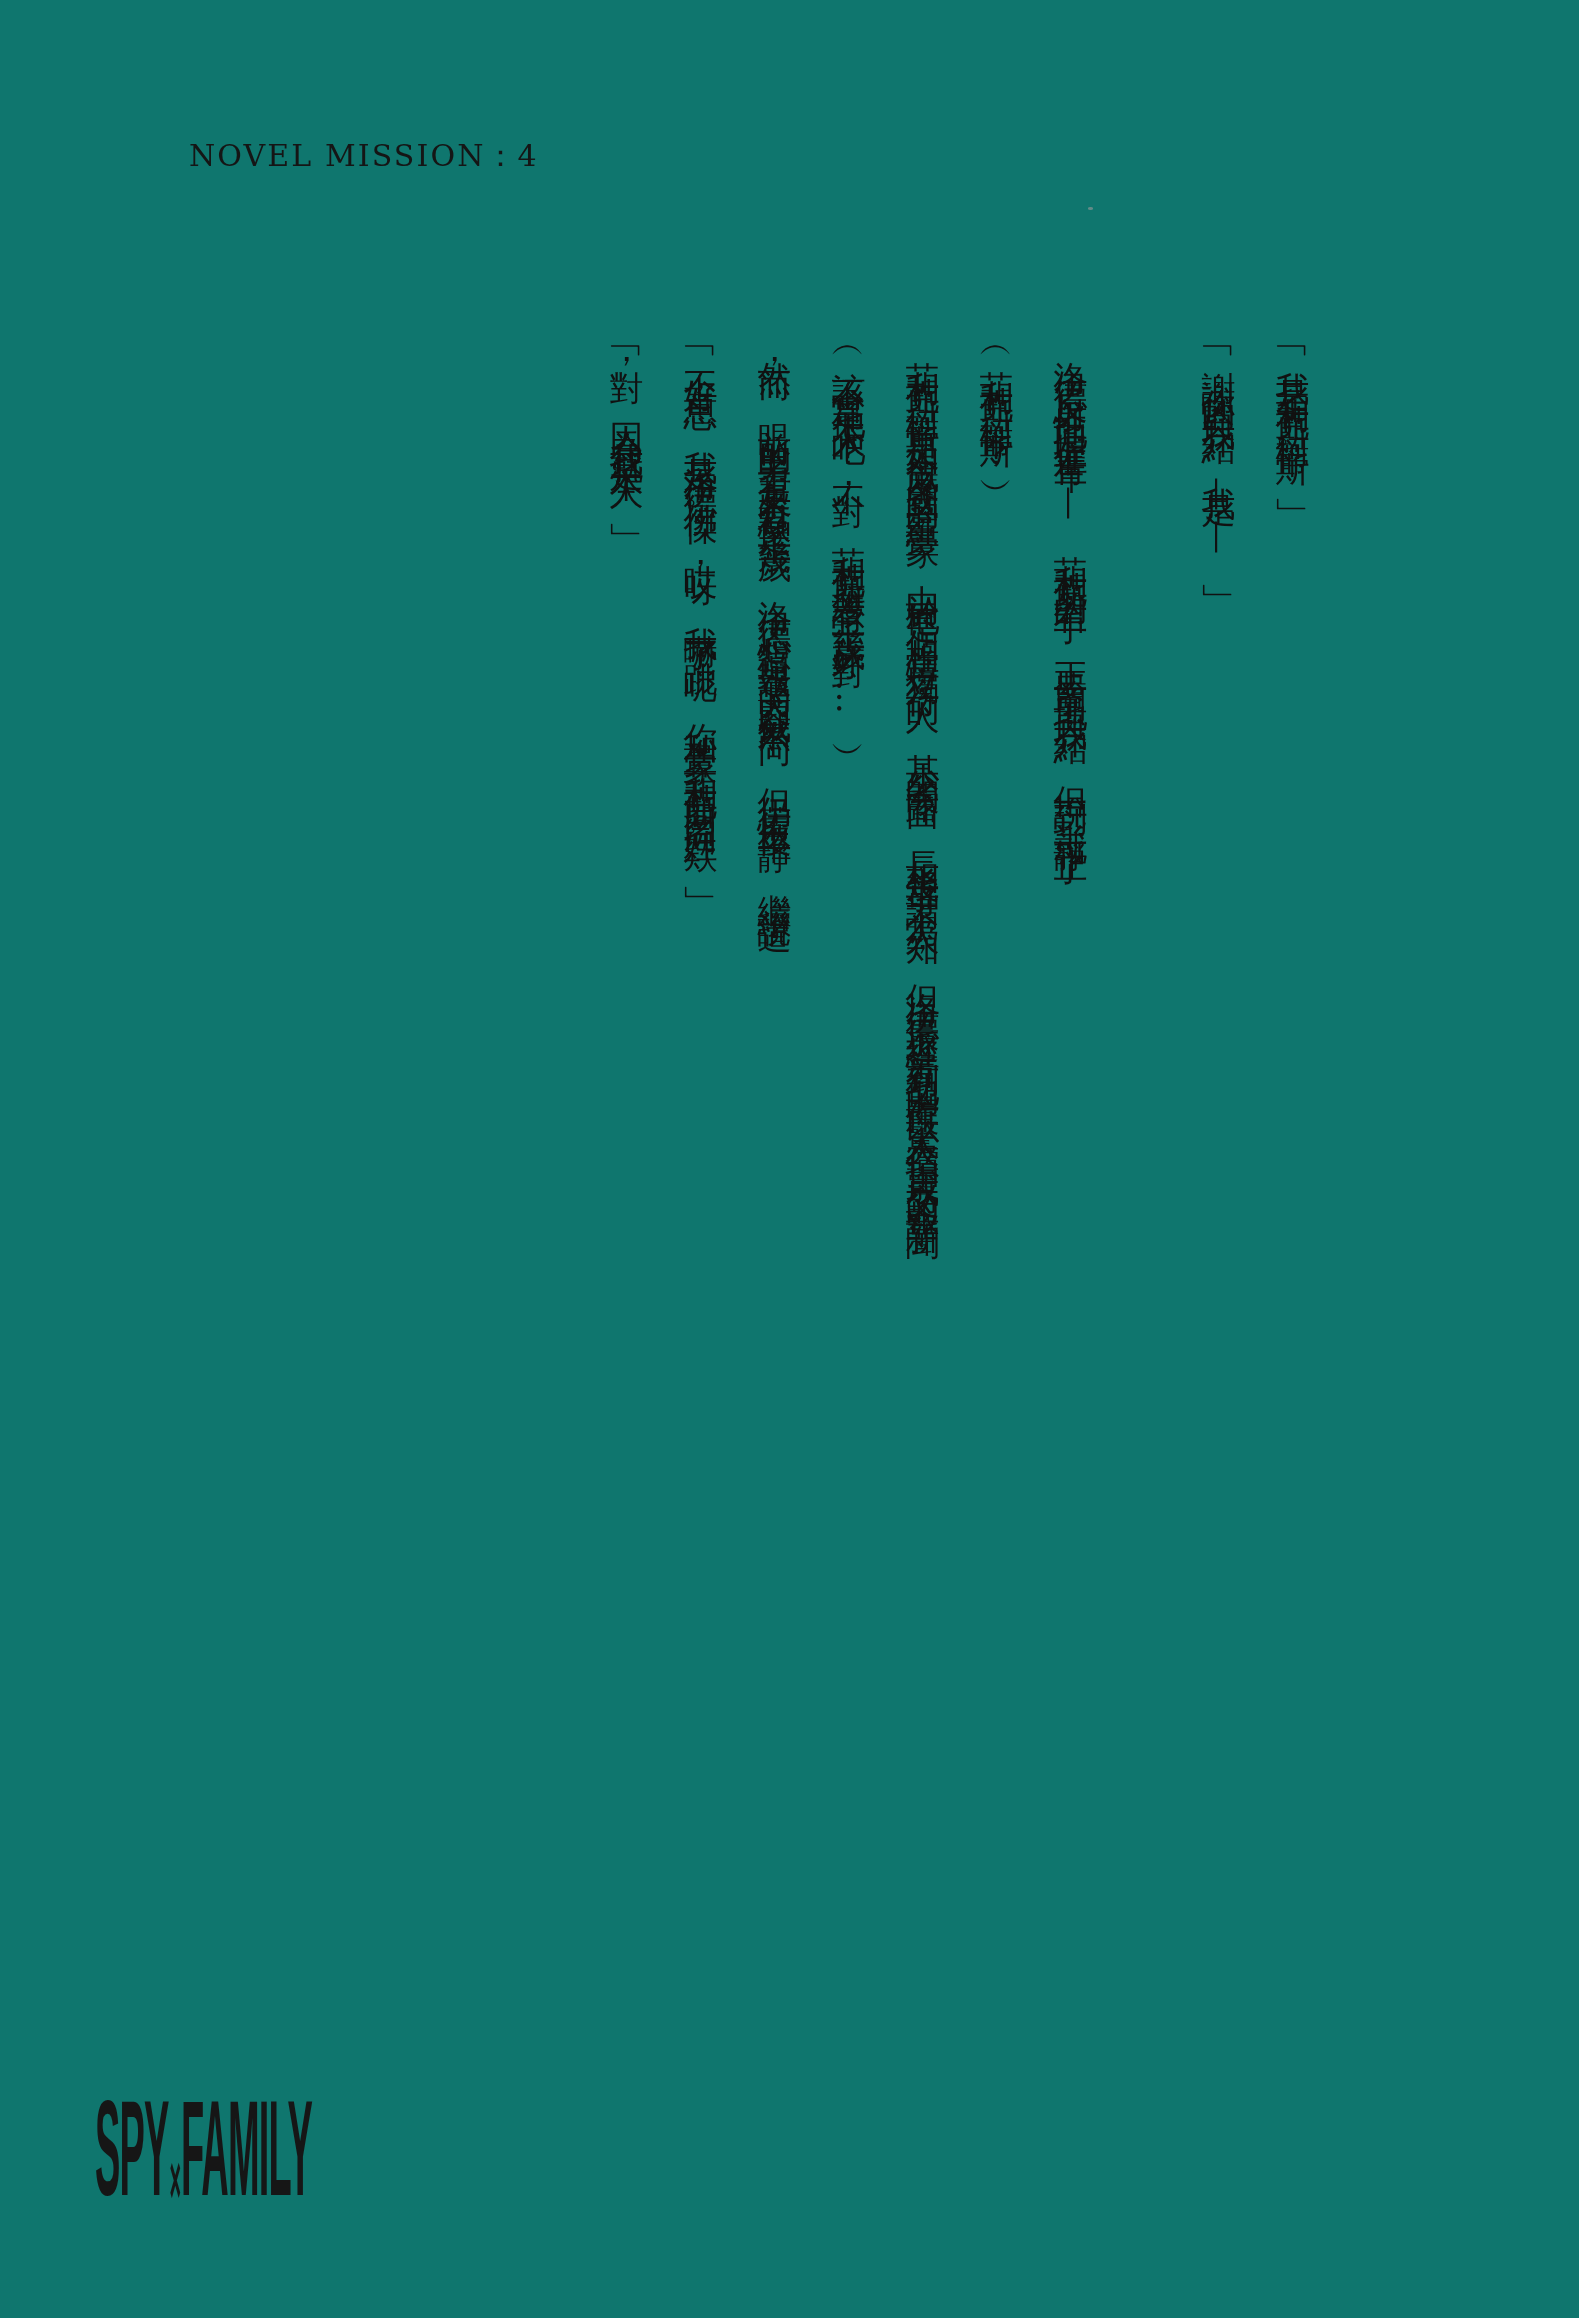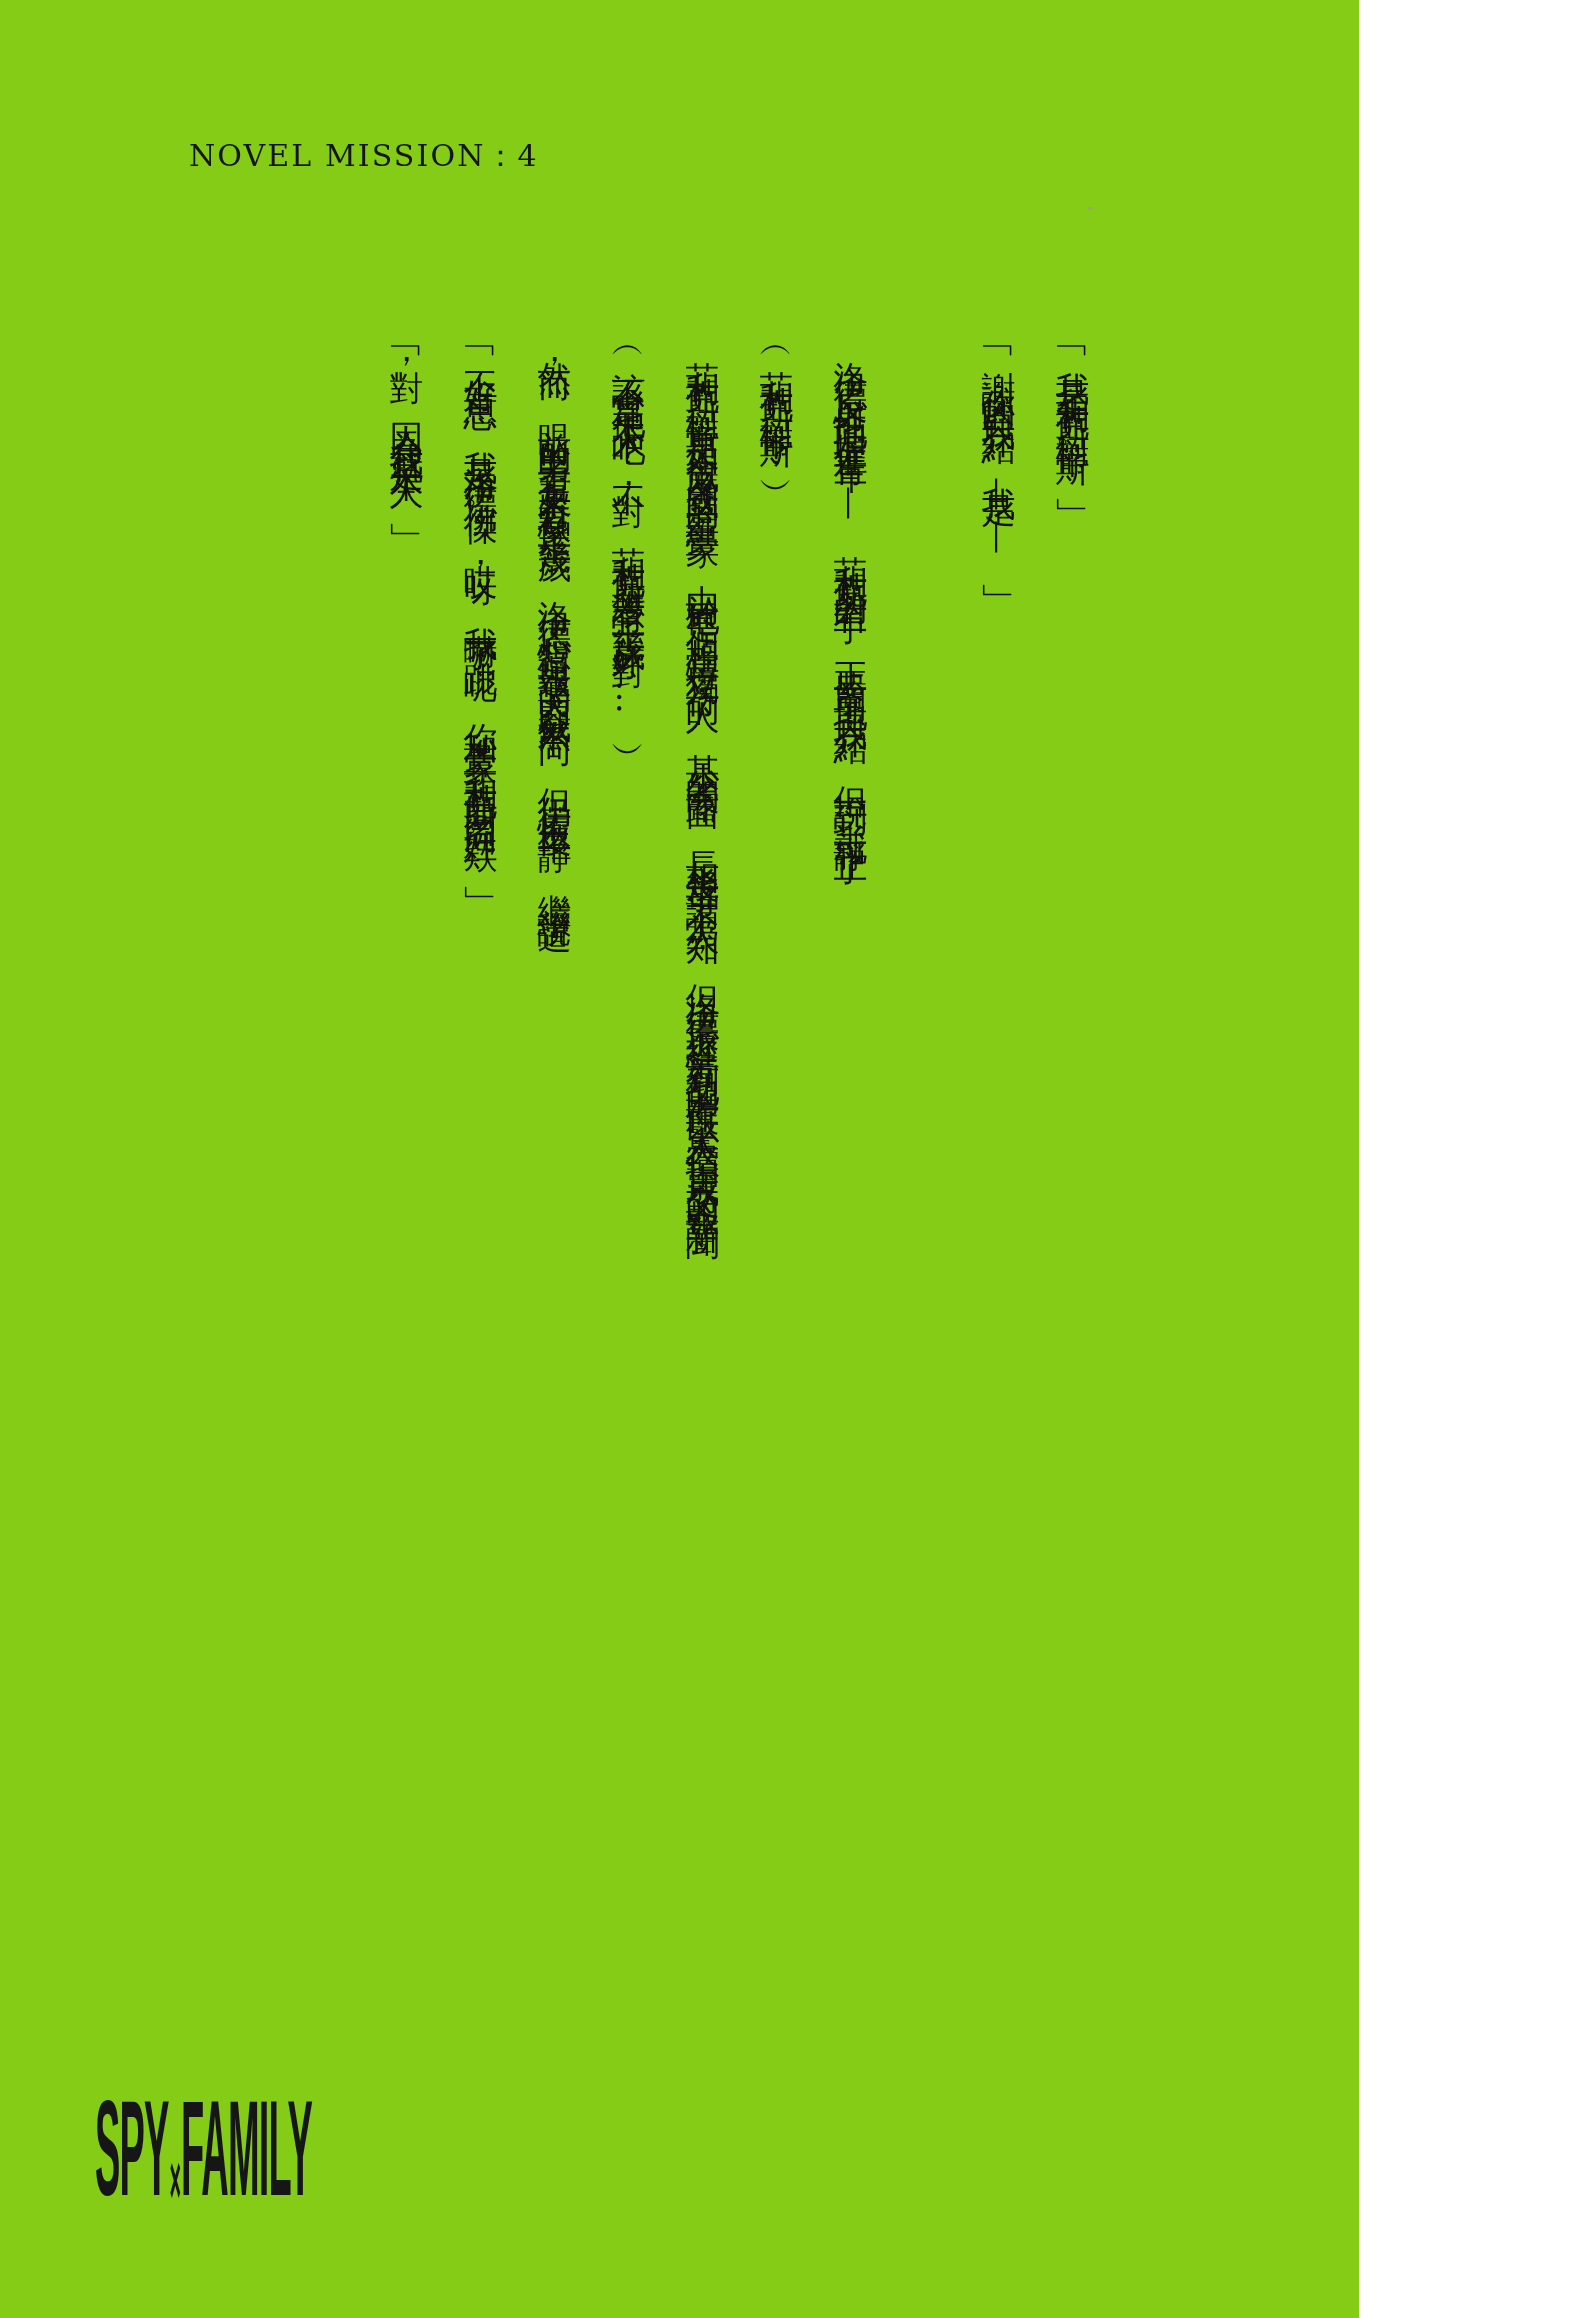--- a/index.html
+++ b/index.html
@@ -2,23 +2,23 @@
 <html style="font-size:8.4px"><head>
 <meta charset="utf-8">
 <style>
   html, body {
     margin: 0;
     padding: 0;
     background: #ffffff;
   }
   .page {
     position: relative;
-    width: 1359px;
+    width: 1579px;
     height: 2319px;
-    background: #84cc16;
+    background: #0f766e;
     overflow: hidden;
     color: #131313;
   }
 
   
   .chapter-header {
     position: absolute;
     left: 189px;
     top: 136px;
     font-family: "DejaVu Serif", serif;

